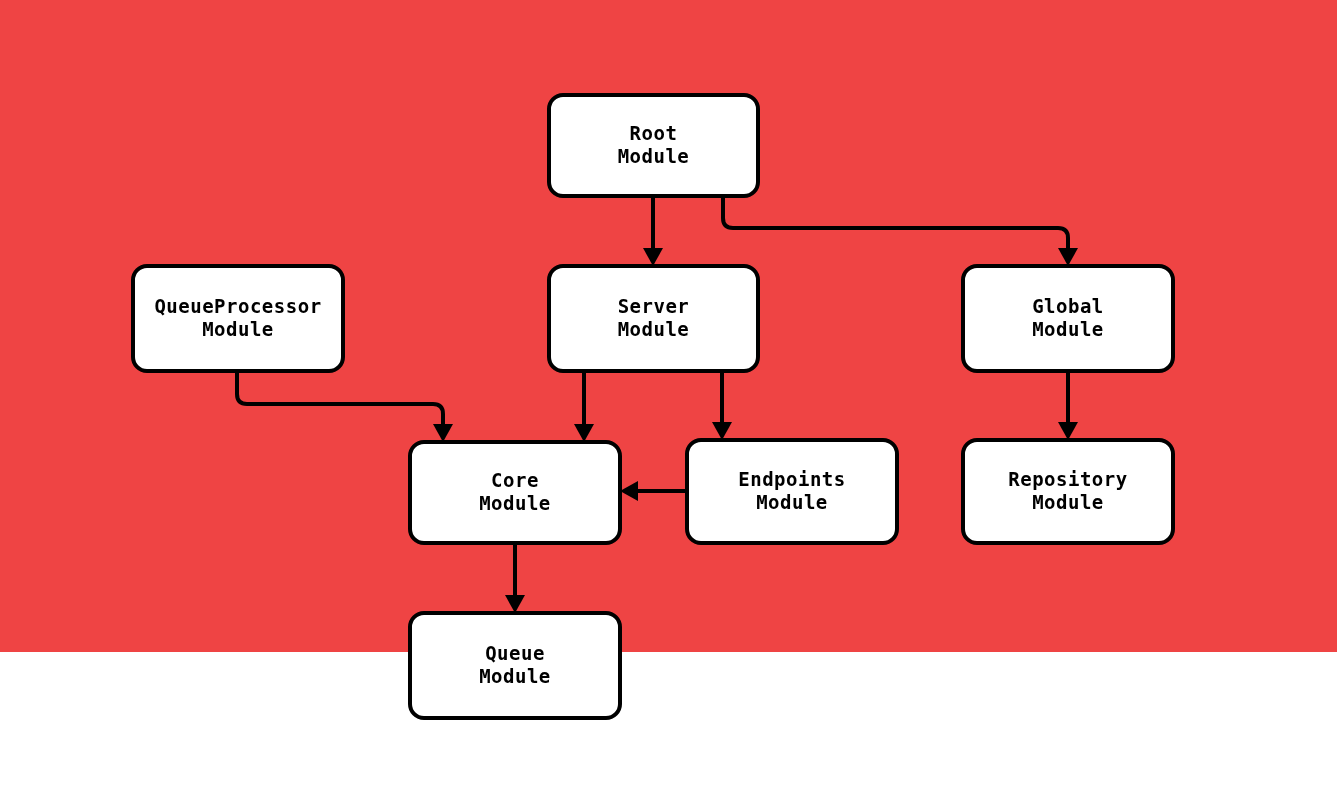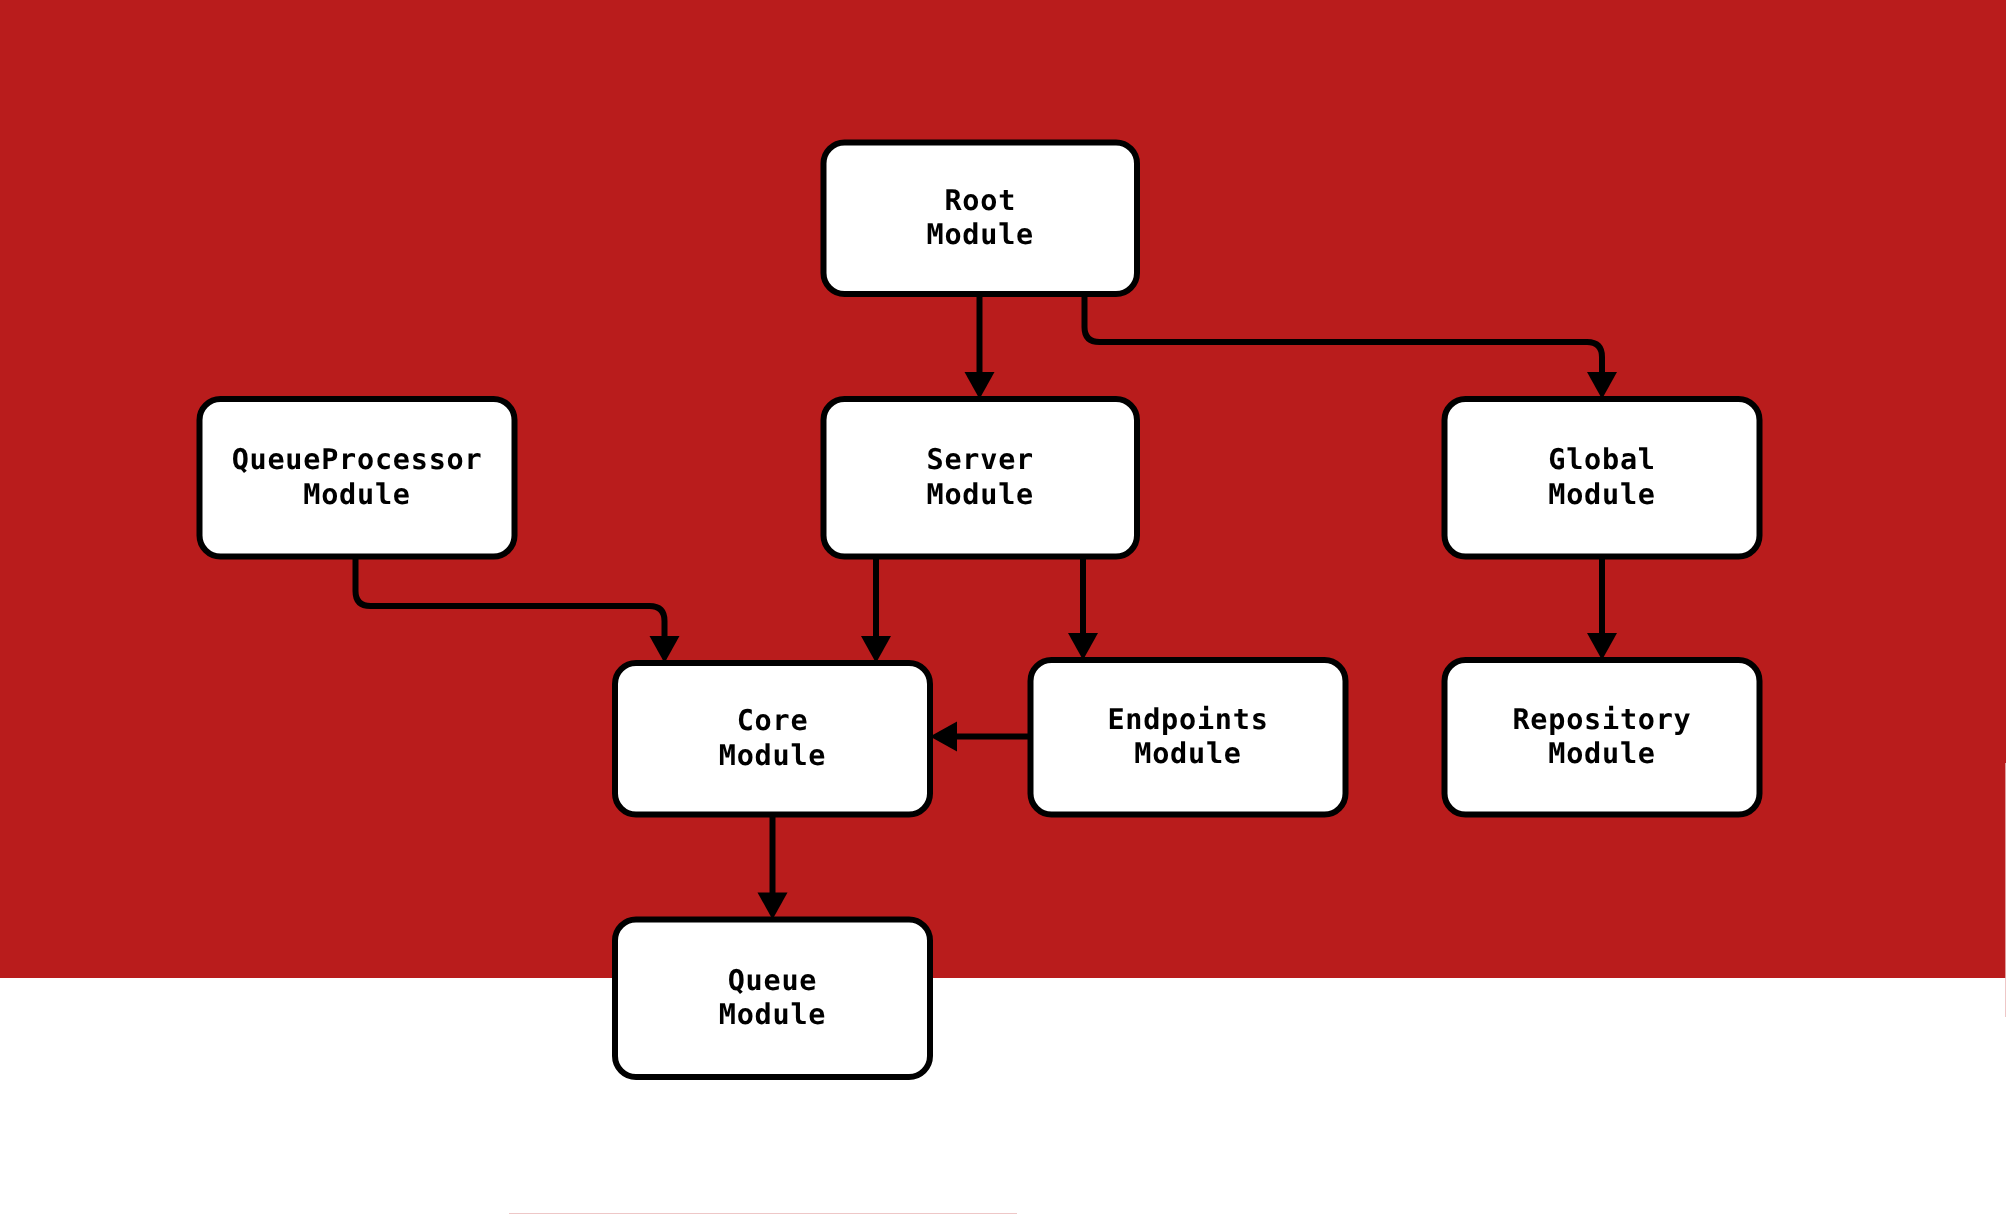--- a/index.html
+++ b/index.html
@@ -11,21 +11,21 @@
   body {
     width: 1337px;
     height: 809px;
     font-family: "DejaVu Sans Mono", "Liberation Mono", monospace;
     overflow: hidden;
   }
   #diagram-root {
     position: relative;
     width: 1337px;
     height: 652px;
-    background: #b91c1c;
+    background: #ef4444;
   }
   svg#diagram-canvas {
     display: block;
     width: 1337px;
     height: 809px;
   }
   .node-box {
     fill: #ffffff;
     stroke: #000000;
     stroke-width: 4;

